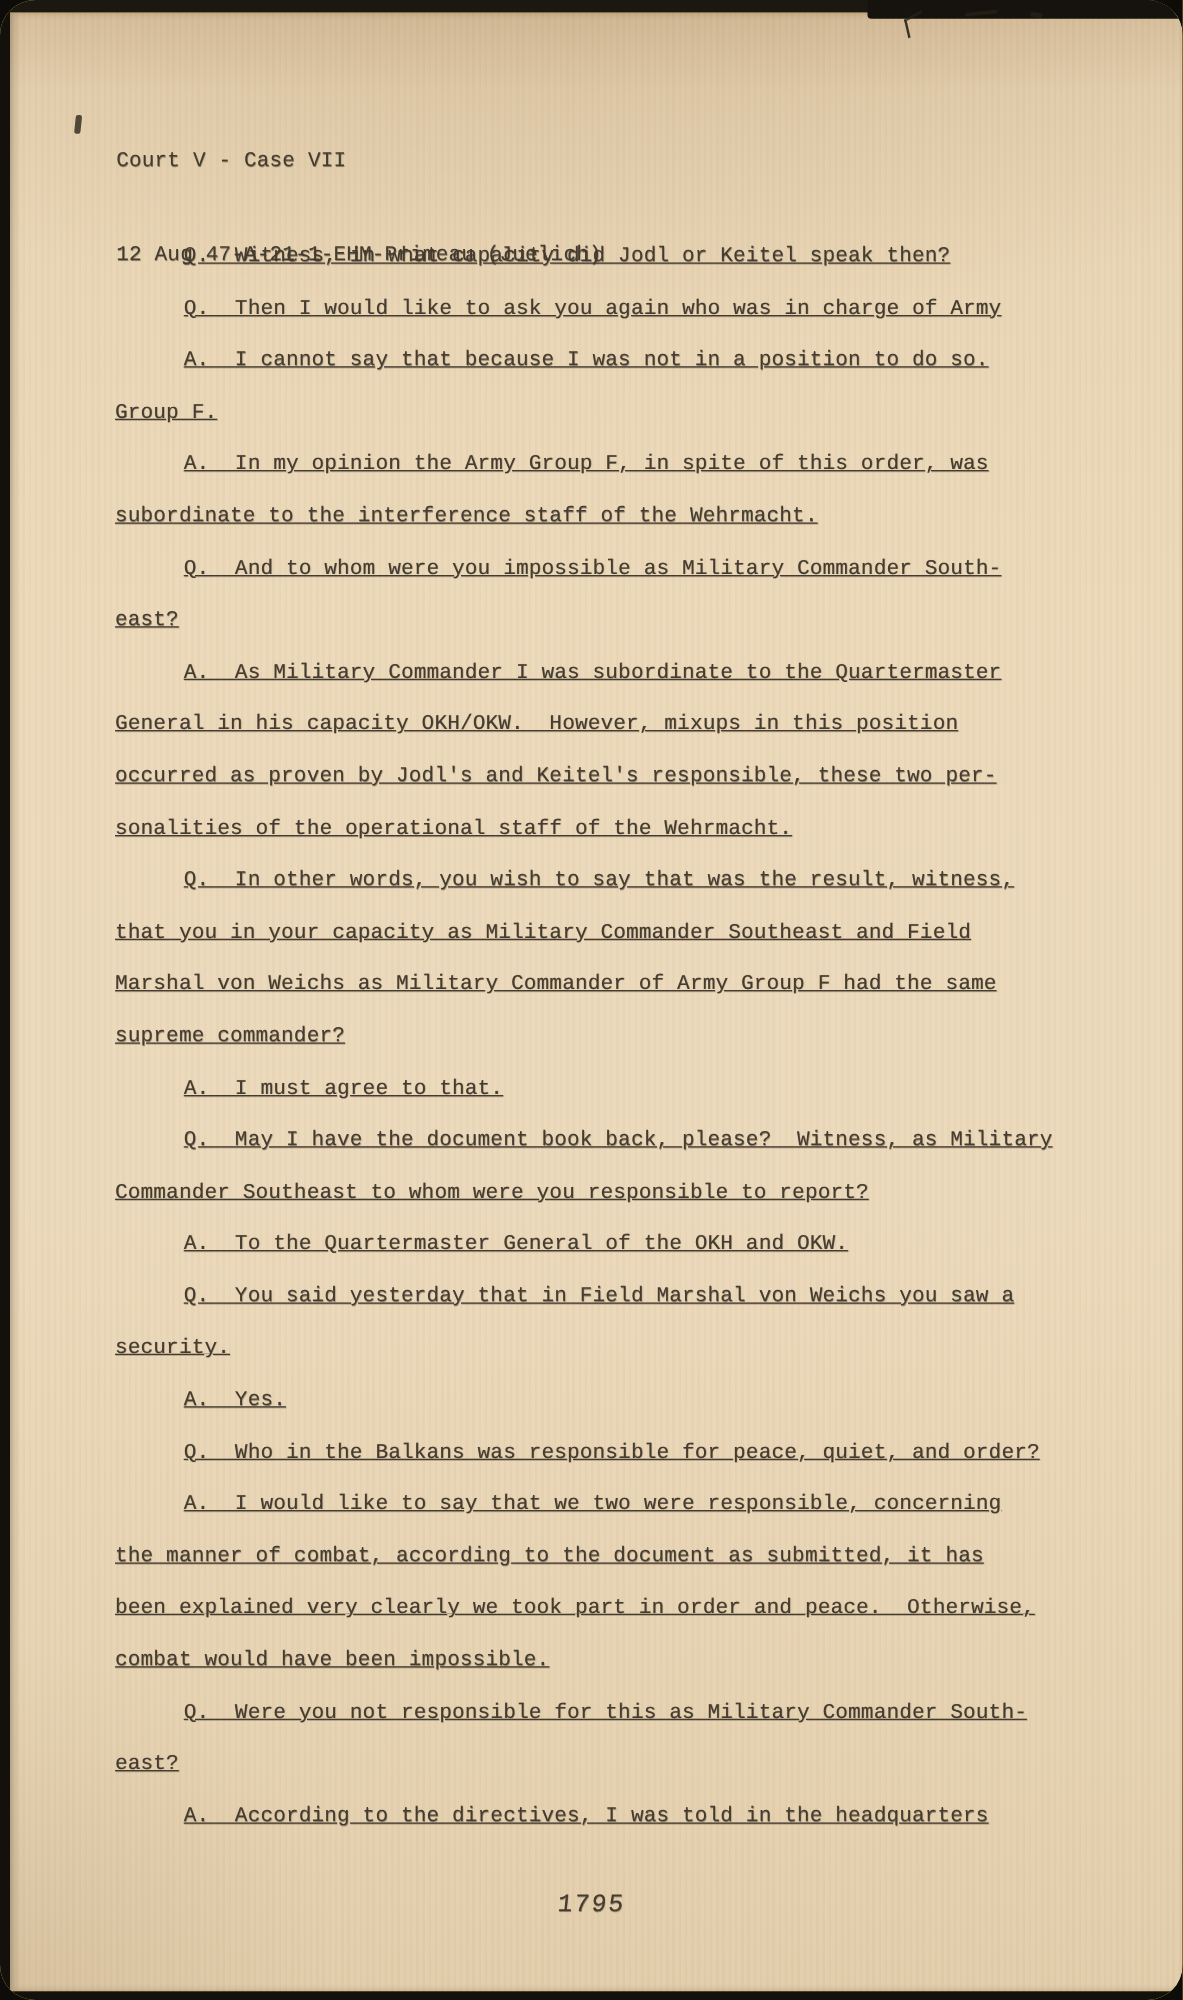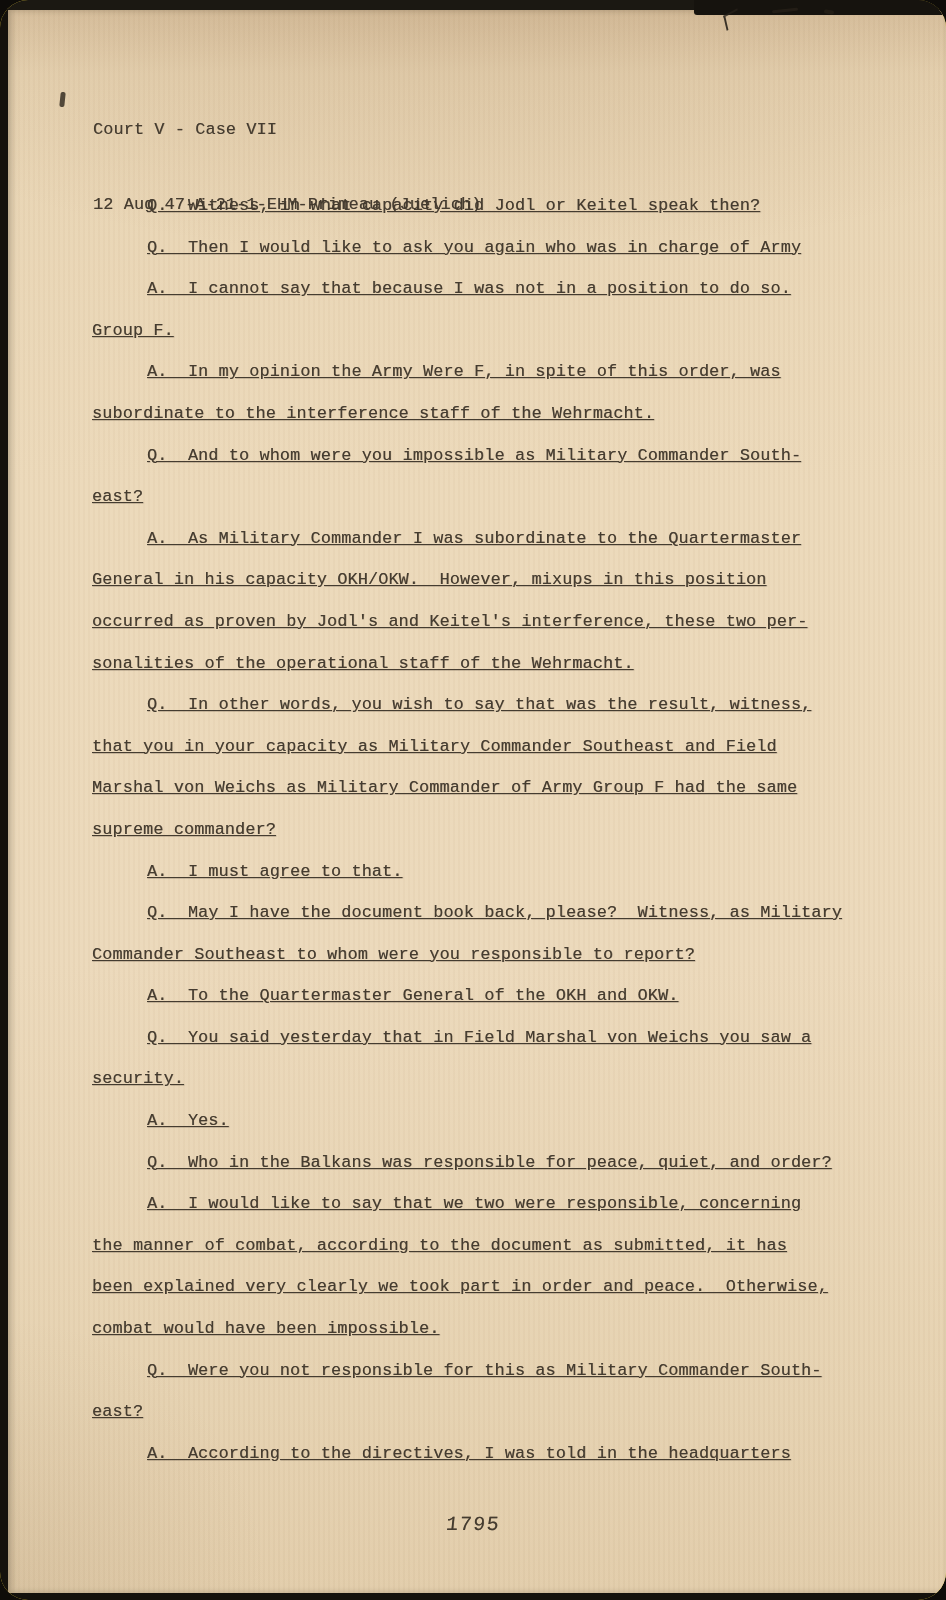--- a/index.html
+++ b/index.html
@@ -135,27 +135,27 @@
   <div class="header-block typed">
     <div>Court V - Case VII</div>
     <div>12 Aug 47-A-21-1-EHM-Primeau (Juelich)</div>
   </div>
 
   <div class="transcript-block typed">
       <div class="transcript-line indent">Q.  Witness, in what capacity did Jodl or Keitel speak then?</div>
       <div class="transcript-line indent">Q.  Then I would like to ask you again who was in charge of Army</div>
       <div class="transcript-line indent">A.  I cannot say that because I was not in a position to do so.</div>
       <div class="transcript-line">Group F.</div>
-      <div class="transcript-line indent">A.  In my opinion the Army Were F, in spite of this order, was</div>
+      <div class="transcript-line indent">A.  In my opinion the Army Group F, in spite of this order, was</div>
       <div class="transcript-line">subordinate to the interference staff of the Wehrmacht.</div>
       <div class="transcript-line indent">Q.  And to whom were you impossible as Military Commander South-</div>
       <div class="transcript-line">east?</div>
       <div class="transcript-line indent">A.  As Military Commander I was subordinate to the Quartermaster</div>
       <div class="transcript-line">General in his capacity OKH/OKW.  However, mixups in this position</div>
-      <div class="transcript-line">occurred as proven by Jodl's and Keitel's interference, these two per-</div>
+      <div class="transcript-line">occurred as proven by Jodl's and Keitel's responsible, these two per-</div>
       <div class="transcript-line">sonalities of the operational staff of the Wehrmacht.</div>
       <div class="transcript-line indent">Q.  In other words, you wish to say that was the result, witness,</div>
       <div class="transcript-line">that you in your capacity as Military Commander Southeast and Field</div>
       <div class="transcript-line">Marshal von Weichs as Military Commander of Army Group F had the same</div>
       <div class="transcript-line">supreme commander?</div>
       <div class="transcript-line indent">A.  I must agree to that.</div>
       <div class="transcript-line indent">Q.  May I have the document book back, please?  Witness, as Military</div>
       <div class="transcript-line">Commander Southeast to whom were you responsible to report?</div>
       <div class="transcript-line indent">A.  To the Quartermaster General of the OKH and OKW.</div>
       <div class="transcript-line indent">Q.  You said yesterday that in Field Marshal von Weichs you saw a</div>

